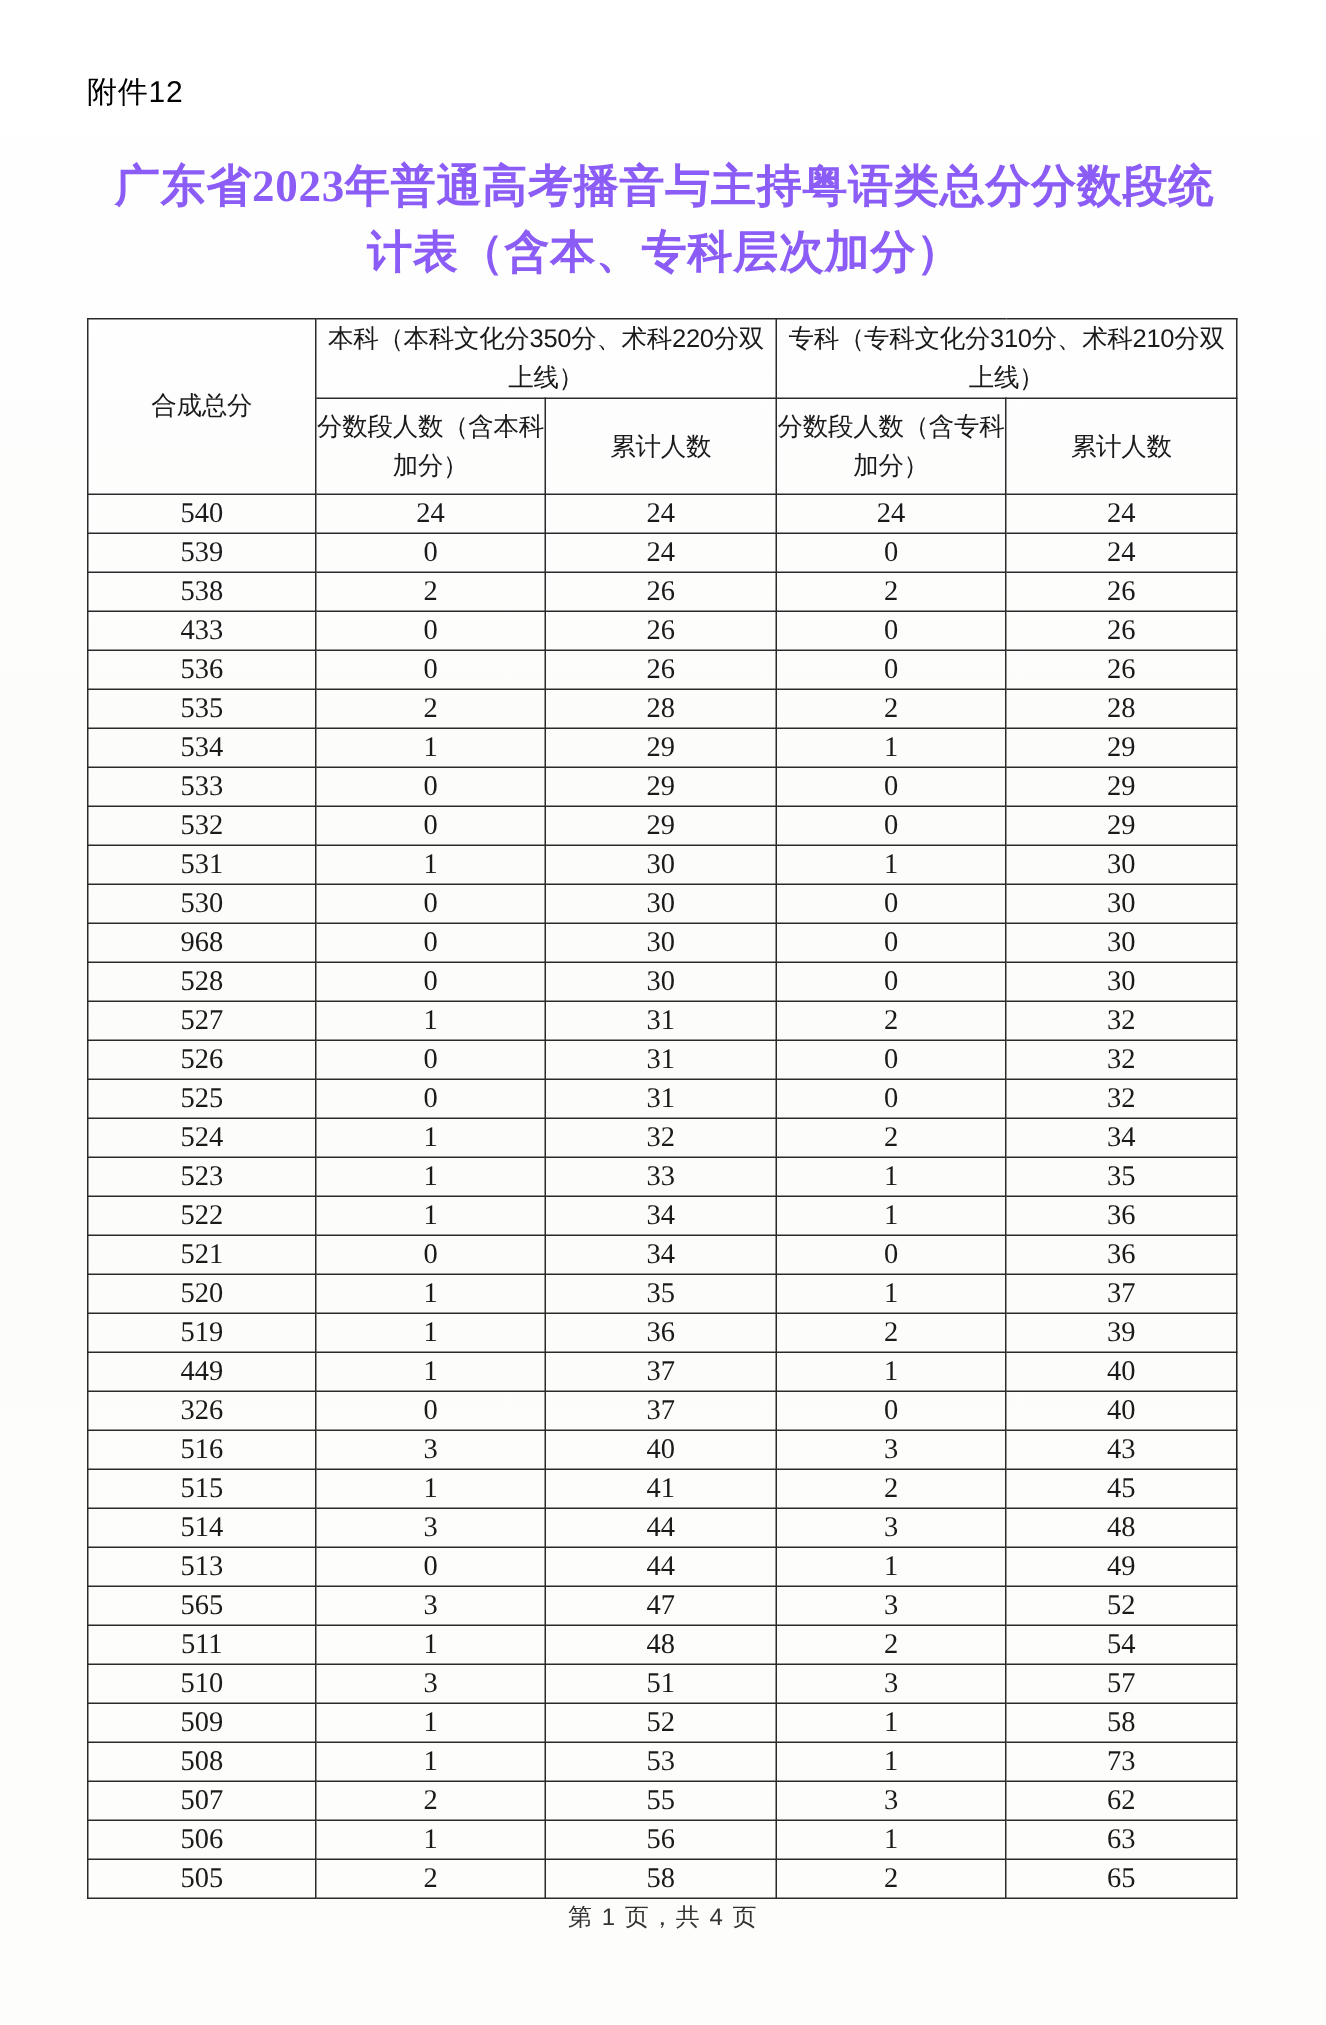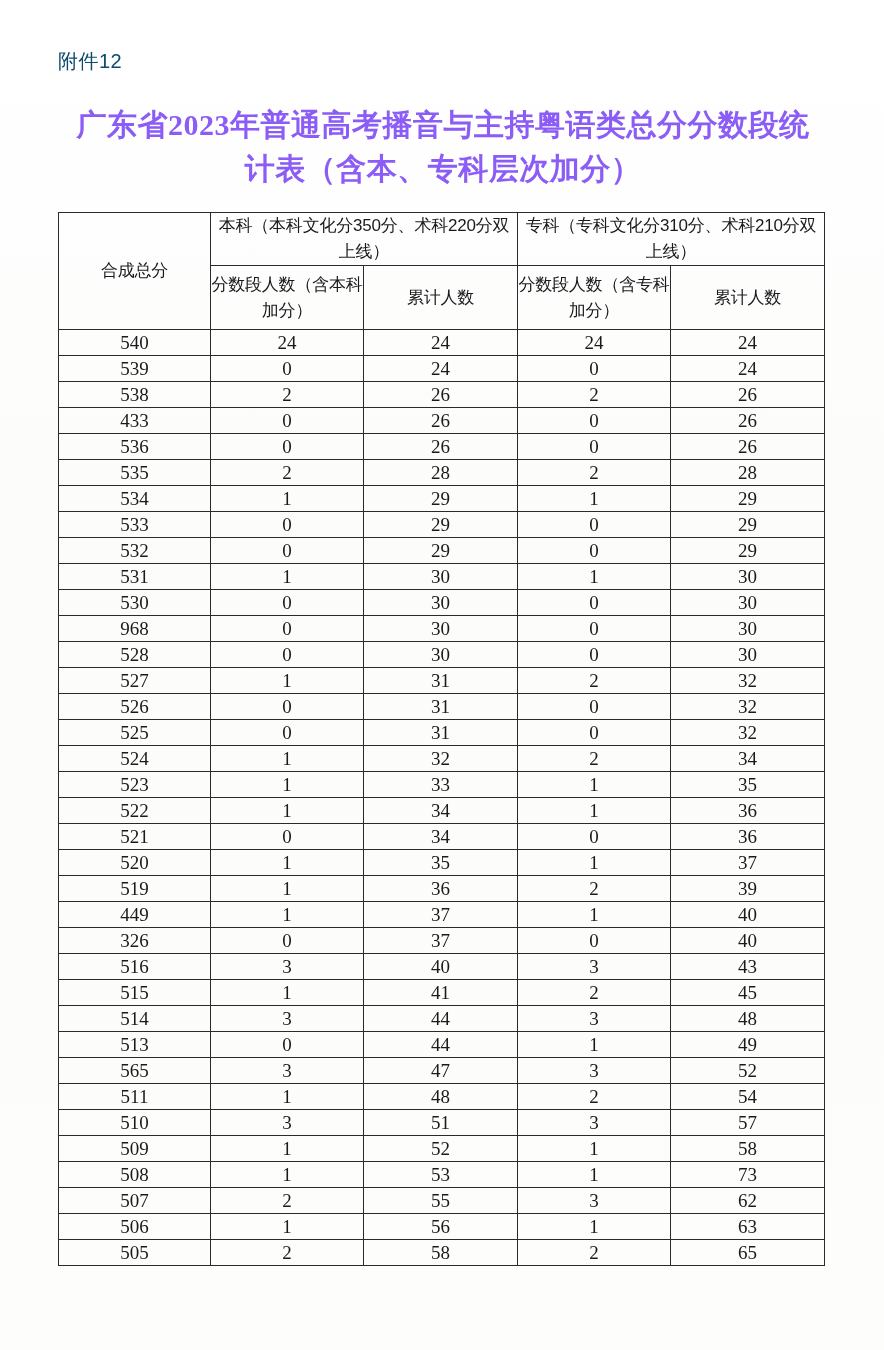--- a/index.html
+++ b/index.html
@@ -28,21 +28,21 @@
   }
   .page > * { position: relative; z-index: 1; }
 
   .attachment-label {
     position: absolute;
     left: 58px;
     top: 48px;
     font-family: "Liberation Sans", "DejaVu Sans", sans-serif;
     font-size: 20px;
     letter-spacing: 0.5px;
-    color: #0c4a6e;
+    color: #000000;
     white-space: nowrap;
   }
 
   .doc-title {
     position: absolute;
     left: 72px;
     top: 103px;
     width: 742px;
     text-align: center;
     font-family: "Liberation Serif", "DejaVu Serif", serif;
@@ -388,14 +388,15 @@
         <tr>
           <td class="scorecell">505</td>
           <td class="datacell">2</td>
           <td class="datacell">58</td>
           <td class="datacell">2</td>
           <td class="datacell">65</td>
         </tr>
       </tbody>
   </table>
 
+  <div class="footer">第 1 页，共 4 页</div>
 
 </div>
 
 </body></html>

